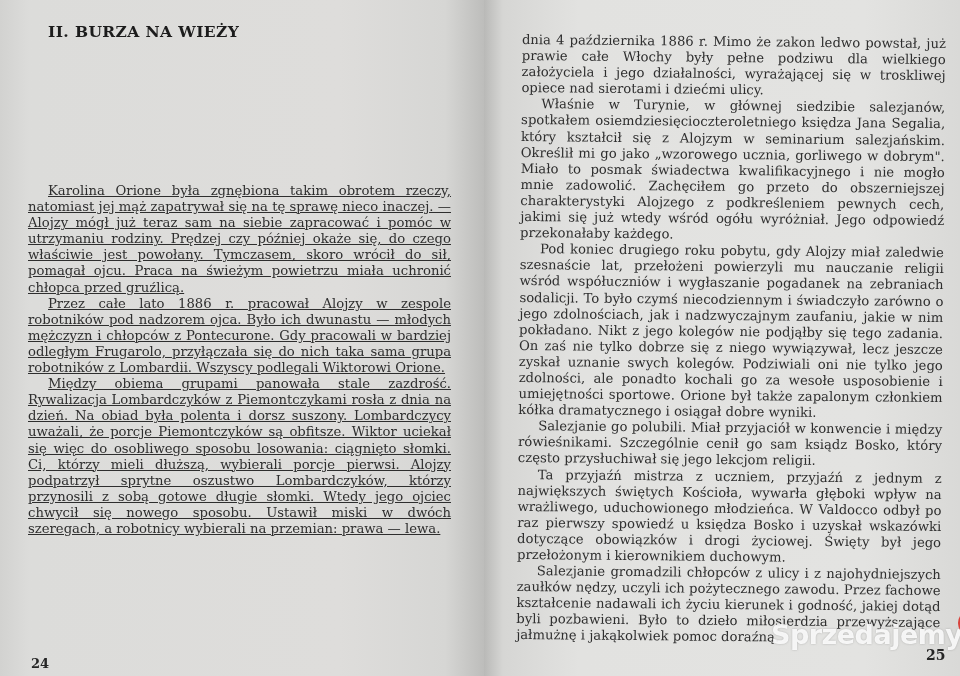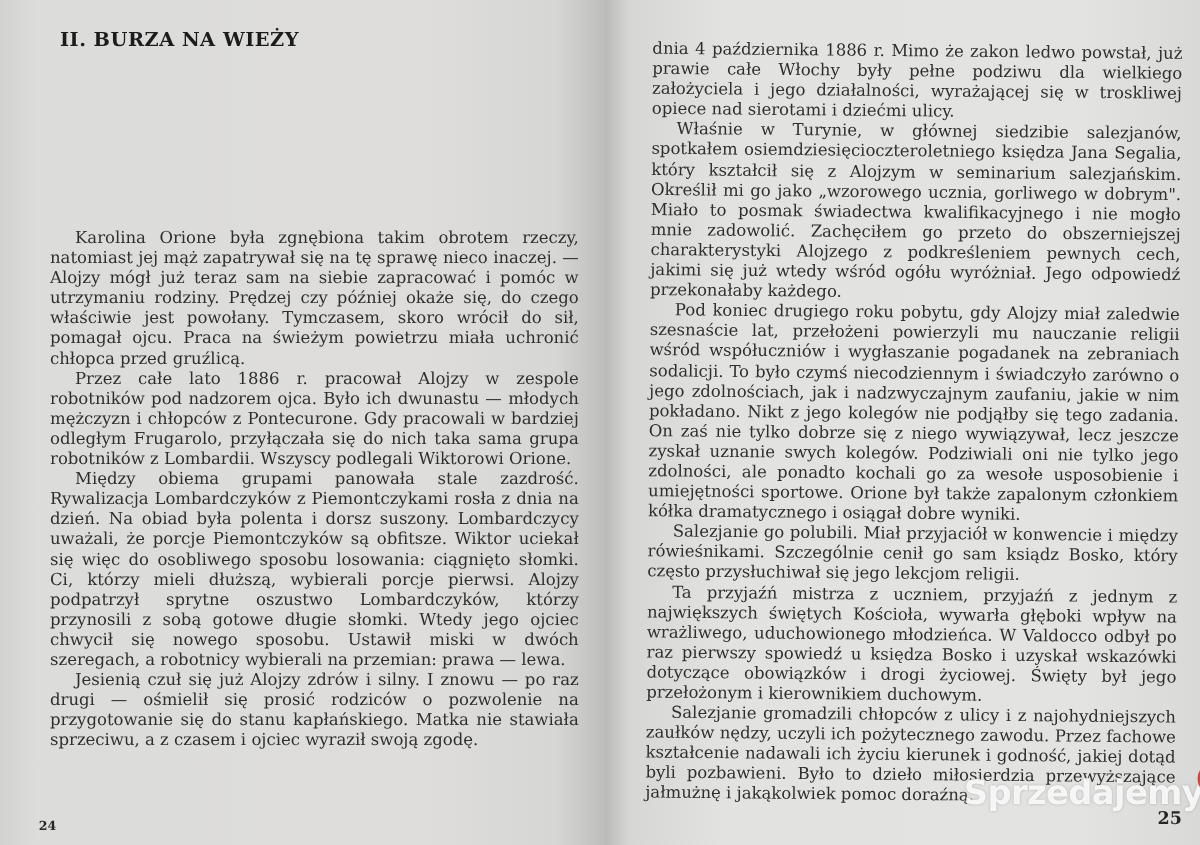--- a/index.html
+++ b/index.html
@@ -47,42 +47,43 @@
       margin: 0;
     }
     .text-block {
       position: absolute;
       font-size: 13.2px;
       line-height: 16.1px;
       text-align: justify;
       color: #2e2e2e;
     }
     .left-text {
-      left: 40px;
+      left: 28px;
       top: 183px;
       width: 423px;
+      text-decoration: underline;
     }
     .right-text {
       left: 38px;
       top: 32px;
       width: 424px;
       transform: rotate(0.55deg);
       transform-origin: left top;
     }
     .text-block p {
       margin: 0;
       text-indent: 20px;
     }
     .text-block p.cont {
       text-indent: 0;
     }
     .page-number {
       position: absolute;
       font-weight: bold;
-      font-size: 10px;
+      font-size: 13px;
       color: #262626;
     }
     .page-number-left {
       left: 31px;
       top: 656px;
     }
     .page-number-right {
       left: 442px;
       top: 647px;
       font-size: 14px;
@@ -124,21 +125,20 @@
 
 <div class="spread">
 
   <div class="page page-left">
     <h1 class="chapter-title">II. BURZA NA WIEŻY</h1>
 
     <div class="text-block left-text">
       <p>Karolina Orione była zgnębiona takim obrotem rzeczy, natomiast jej mąż zapatrywał się na tę sprawę nieco inaczej. — Alojzy mógł już teraz sam na siebie zapracować i pomóc w utrzymaniu rodziny. Prędzej czy później okaże się, do czego właściwie jest powołany. Tymczasem, skoro wrócił do sił, pomagał ojcu. Praca na świeżym powietrzu miała uchronić chłopca przed gruźlicą.</p>
       <p>Przez całe lato 1886 r. pracował Alojzy w zespole robotników pod nadzorem ojca. Było ich dwunastu — młodych mężczyzn i chłopców z Pontecurone. Gdy pracowali w bardziej odległym Frugarolo, przyłączała się do nich taka sama grupa robotników z Lombardii. Wszyscy podlegali Wiktorowi Orione.</p>
       <p>Między obiema grupami panowała stale zazdrość. Rywalizacja Lombardczyków z Piemontczykami rosła z dnia na dzień. Na obiad była polenta i dorsz suszony. Lombardczycy uważali, że porcje Piemontczyków są obfitsze. Wiktor uciekał się więc do osobliwego sposobu losowania: ciągnięto słomki. Ci, którzy mieli dłuższą, wybierali porcje pierwsi. Alojzy podpatrzył sprytne oszustwo Lombardczyków, którzy przynosili z sobą gotowe długie słomki. Wtedy jego ojciec chwycił się nowego sposobu. Ustawił miski w dwóch szeregach, a robotnicy wybierali na przemian: prawa — lewa.</p>
-      <p>Jesienią czuł się już Alojzy zdrów i silny. I znowu — po raz drugi — ośmielił się prosić rodziców o pozwolenie na przygotowanie się do stanu kapłańskiego. Matka nie stawiała sprzeciwu, a z czasem i ojciec wyraził swoją zgodę.</p>
     </div>
 
     <div class="page-number page-number-left">24</div>
   </div>
 
   <div class="page page-right">
     <div class="text-block right-text">
       <p class="cont">dnia 4 października 1886 r. Mimo że zakon ledwo powstał, już prawie całe Włochy były pełne podziwu dla wielkiego założyciela i jego działalności, wyrażającej się w troskliwej opiece nad sierotami i dziećmi ulicy.</p>
       <p>Właśnie w Turynie, w głównej siedzibie salezjanów, spotkałem osiemdziesięcioczteroletniego księdza Jana Segalia, który kształcił się z Alojzym w seminarium salezjańskim. Określił mi go jako „wzorowego ucznia, gorliwego w dobrym". Miało to posmak świadectwa kwalifikacyjnego i nie mogło mnie zadowolić. Zachęciłem go przeto do obszerniejszej charakterystyki Alojzego z podkreśleniem pewnych cech, jakimi się już wtedy wśród ogółu wyróżniał. Jego odpowiedź przekonałaby każdego.</p>
       <p>Pod koniec drugiego roku pobytu, gdy Alojzy miał zaledwie szesnaście lat, przełożeni powierzyli mu nauczanie religii wśród współuczniów i wygłaszanie pogadanek na zebraniach sodalicji. To było czymś niecodziennym i świadczyło zarówno o jego zdolnościach, jak i nadzwyczajnym zaufaniu, jakie w nim pokładano. Nikt z jego kolegów nie podjąłby się tego zadania. On zaś nie tylko dobrze się z niego wywiązywał, lecz jeszcze zyskał uznanie swych kolegów. Podziwiali oni nie tylko jego zdolności, ale ponadto kochali go za wesołe usposobienie i umiejętności sportowe. Orione był także zapalonym członkiem kółka dramatycznego i osiągał dobre wyniki.</p>

